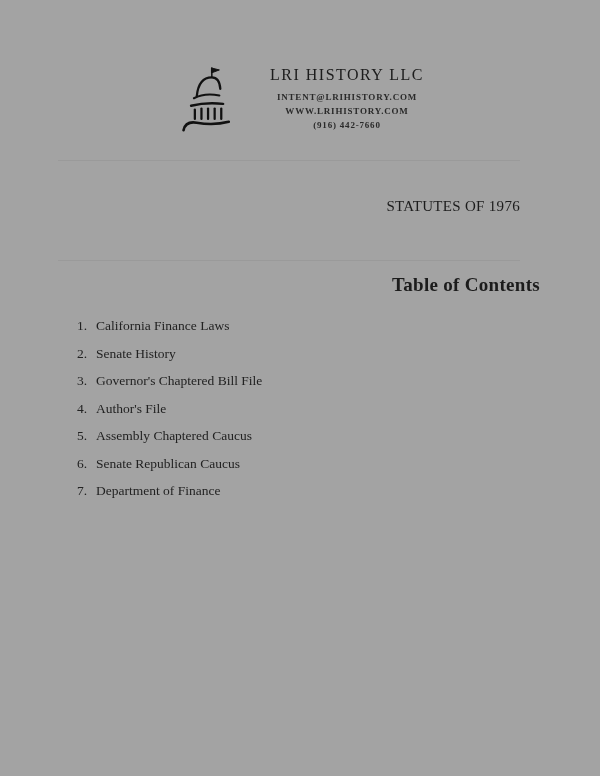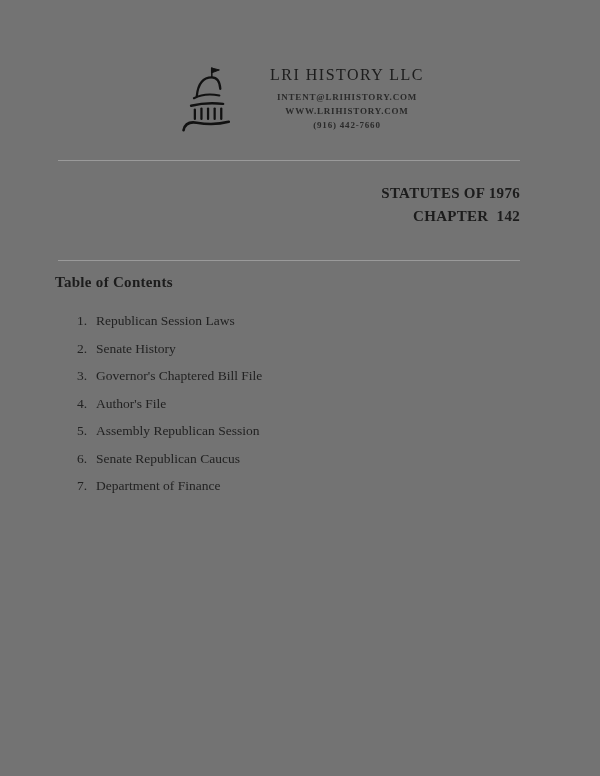--- a/index.html
+++ b/index.html
@@ -8,21 +8,21 @@
     width: 600px;
     height: 776px;
     font-family: "Liberation Serif", serif;
     color: #1c1c1c;
     position: relative;
     overflow: hidden;
   }
   .page {
     width: 600px;
     height: 776px;
-    background: #737373;
+    background: #a3a3a3;
     position: relative;
   }
 
   
   .letterhead {
     padding-top: 62px;
     display: flex;
     justify-content: center;
     align-items: flex-start;
     gap: 28px;
@@ -64,40 +64,42 @@
 
   
   .reference-block {
     position: absolute;
     top: 182px;
     right: 80px;
     text-align: right;
   }
   .reference-line {
     font-size: 15px;
-    font-weight: bold;
+    font-weight: normal;
     line-height: 23px;
     letter-spacing: 0.3px;
     color: #1c1c1c;
     white-space: pre-wrap;
+    margin-top: 13px;
   }
 
   
   .toc {
     position: absolute;
     top: 274px;
     left: 55px;
     right: 60px;
   }
   .toc-title {
-    font-size: 15px;
+    font-size: 19px;
     font-weight: bold;
     letter-spacing: 0.3px;
     color: #1c1c1c;
     margin-bottom: 22px;
+    text-align: right;
   }
   .toc-list {
     padding-left: 14px;
   }
   .toc-item {
     display: flex;
     align-items: baseline;
     margin-bottom: 11.5px;
     font-size: 13.5px;
     color: #222222;
@@ -143,50 +145,49 @@
       <div class="contact-line">WWW.LRIHISTORY.COM</div>
       <div class="contact-line">(916) 442-7660</div>
     </div>
   </div>
 
   <div class="hrule hrule-1"></div>
   <div class="hrule hrule-2"></div>
 
   <div class="reference-block">
     <div class="reference-line">STATUTES OF 1976</div>
-    <div class="reference-line">CHAPTER  142</div>
   </div>
 
   <div class="toc">
     <div class="toc-title">Table of Contents</div>
     <div class="toc-list">
 
         <div class="toc-item">
           <span class="toc-num">1.</span>
-          <span class="toc-label">Republican Session Laws</span>
+          <span class="toc-label">California Finance Laws</span>
         </div>
 
         <div class="toc-item">
           <span class="toc-num">2.</span>
           <span class="toc-label">Senate History</span>
         </div>
 
         <div class="toc-item">
           <span class="toc-num">3.</span>
           <span class="toc-label">Governor's Chaptered Bill File</span>
         </div>
 
         <div class="toc-item">
           <span class="toc-num">4.</span>
           <span class="toc-label">Author's File</span>
         </div>
 
         <div class="toc-item">
           <span class="toc-num">5.</span>
-          <span class="toc-label">Assembly Republican Session</span>
+          <span class="toc-label">Assembly Chaptered Caucus</span>
         </div>
 
         <div class="toc-item">
           <span class="toc-num">6.</span>
           <span class="toc-label">Senate Republican Caucus</span>
         </div>
 
         <div class="toc-item">
           <span class="toc-num">7.</span>
           <span class="toc-label">Department of Finance</span>

